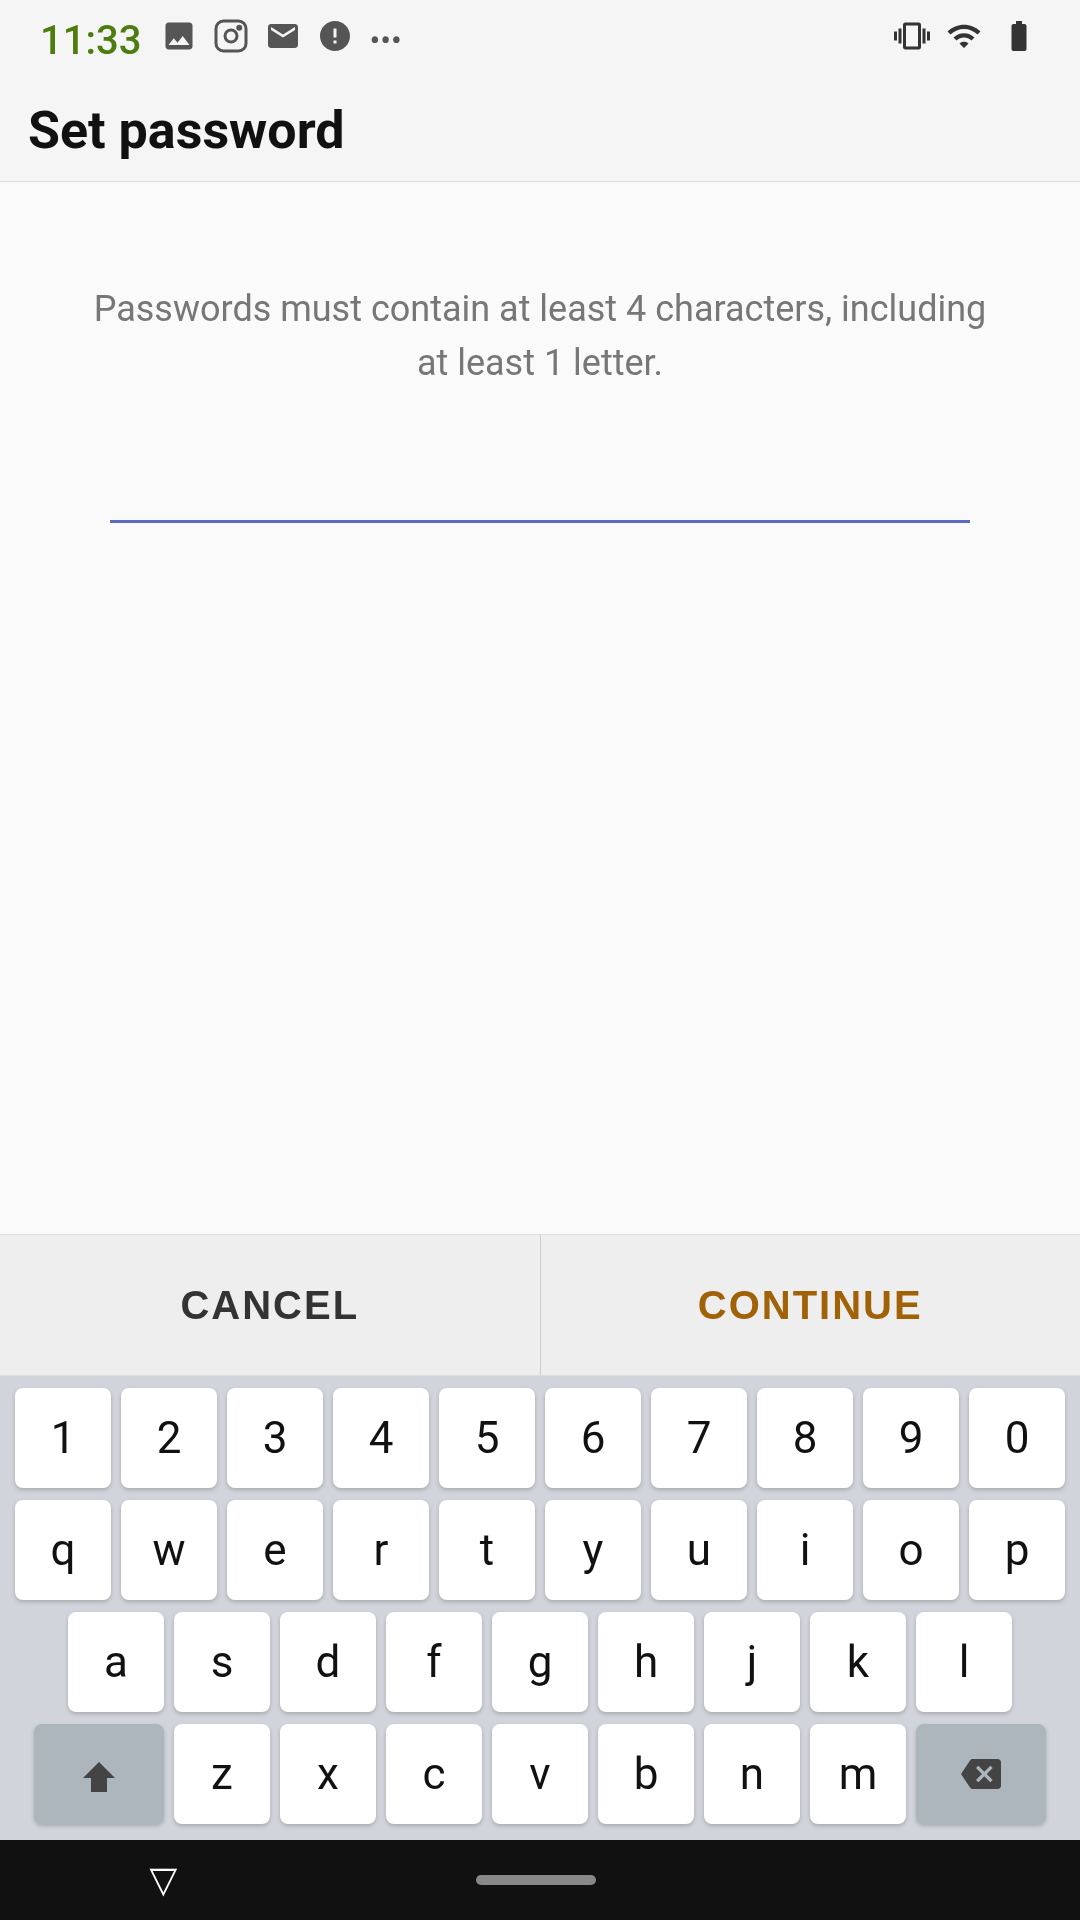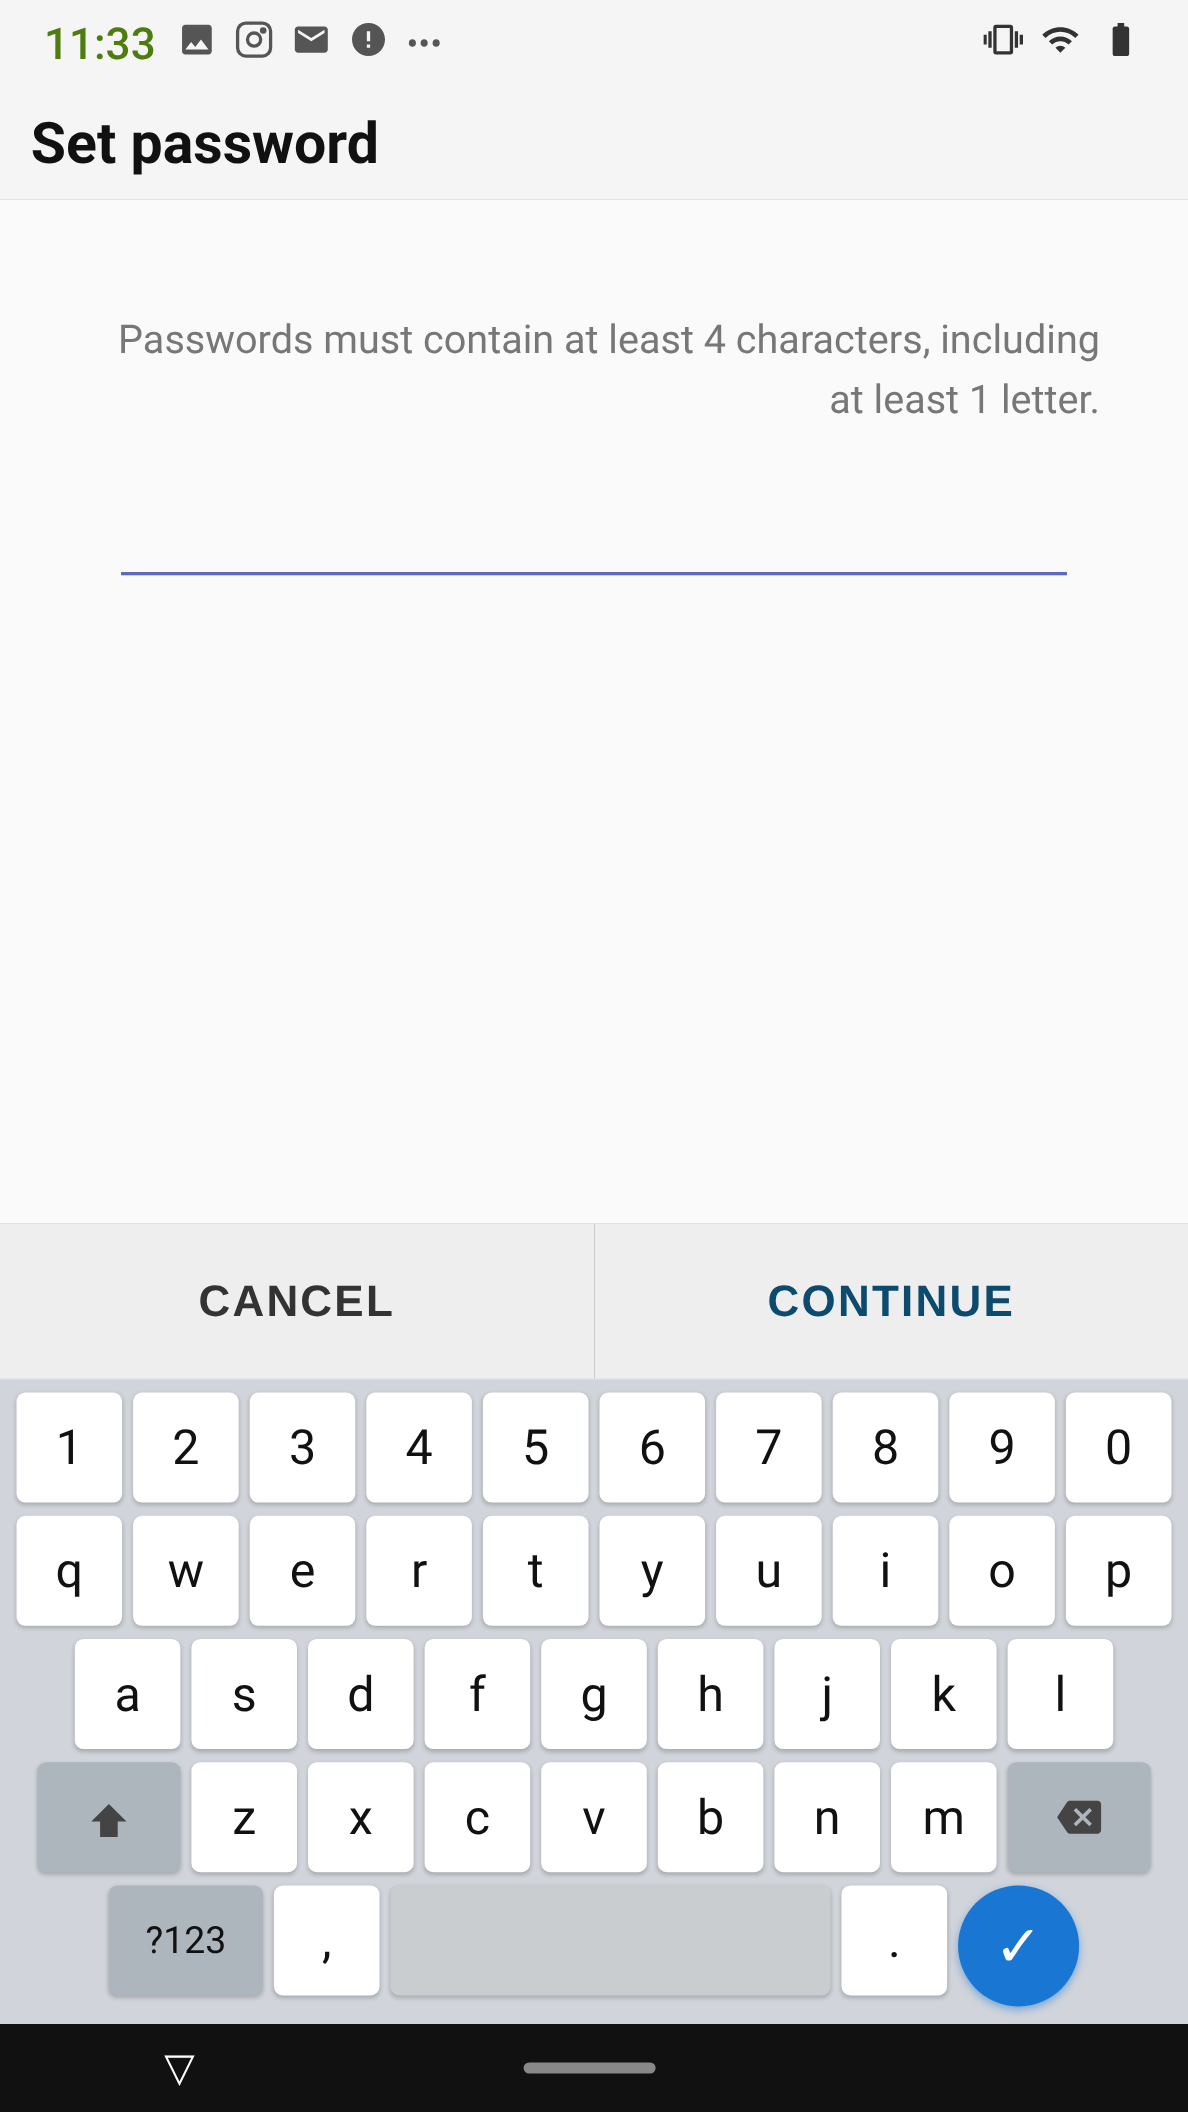--- a/index.html
+++ b/index.html
@@ -75,21 +75,21 @@
       display: flex;
       flex-direction: column;
       align-items: center;
       padding: 100px 80px 40px 80px;
       background: #fafafa;
     }
 
     .description-text {
       font-size: 36px;
       color: #777;
-      text-align: right;
+      text-align: center;
       line-height: 1.5;
       margin-bottom: 60px;
     }
 
     .password-input-container {
       width: 100%;
       max-width: 860px;
       position: relative;
       margin-bottom: 40px;
     }
@@ -130,21 +130,21 @@
       border: none;
       outline: none;
     }
 
     .cancel-btn {
       color: #333;
       border-right: 1px solid #ccc;
     }
 
     .continue-btn {
-      color: #0c4a6e;
+      color: #a16207;
     }
 
     
     .keyboard {
       background: #d1d5db;
       flex-shrink: 0;
       padding: 8px 0;
     }
 
     .keyboard-row {
@@ -375,28 +375,19 @@
     <div class="key key-letter">b</div>
     <div class="key key-letter">n</div>
     <div class="key key-letter">m</div>
     <div class="key key-backspace">
       <svg width="48" height="40" viewBox="0 0 24 24" fill="#444">
           <path d="M22 3H7c-.69 0-1.23.35-1.59.88L0 12l5.41 8.11c.36.53.9.89 1.59.89h15c1.1 0 2-.9 2-2V5c0-1.1-.9-2-2-2zm-3 12.59L17.59 17 14 13.41 10.41 17 9 15.59 12.59 12 9 8.41 10.41 7 14 10.59 17.59 7 19 8.41 15.41 12 19 15.59z"></path>
         </svg>
     </div>
   </div>
 
-  <div class="keyboard-row">
-    <div class="key key-sym">?123</div>
-    <div class="key key-comma">,</div>
-    <div class="key key-space" style="background:#c9cdd0;"></div>
-    <div class="key key-period">.</div>
-    <div class="key key-enter">
-      <span class="enter-check">✓</span>
-    </div>
-  </div>
 </div>
 
 <div class="nav-bar">
   <span class="nav-icon">▽</span>
   <div class="nav-home-pill"></div>
   <span style="width:36px;"></span>
 </div>
 
 </body></html>

